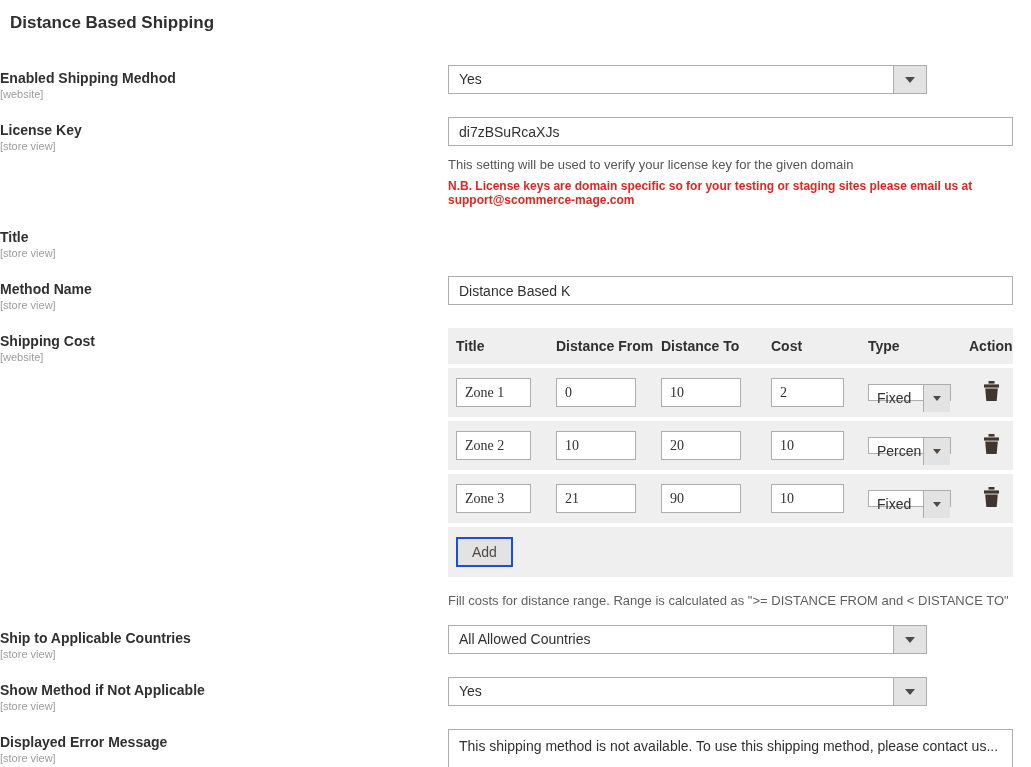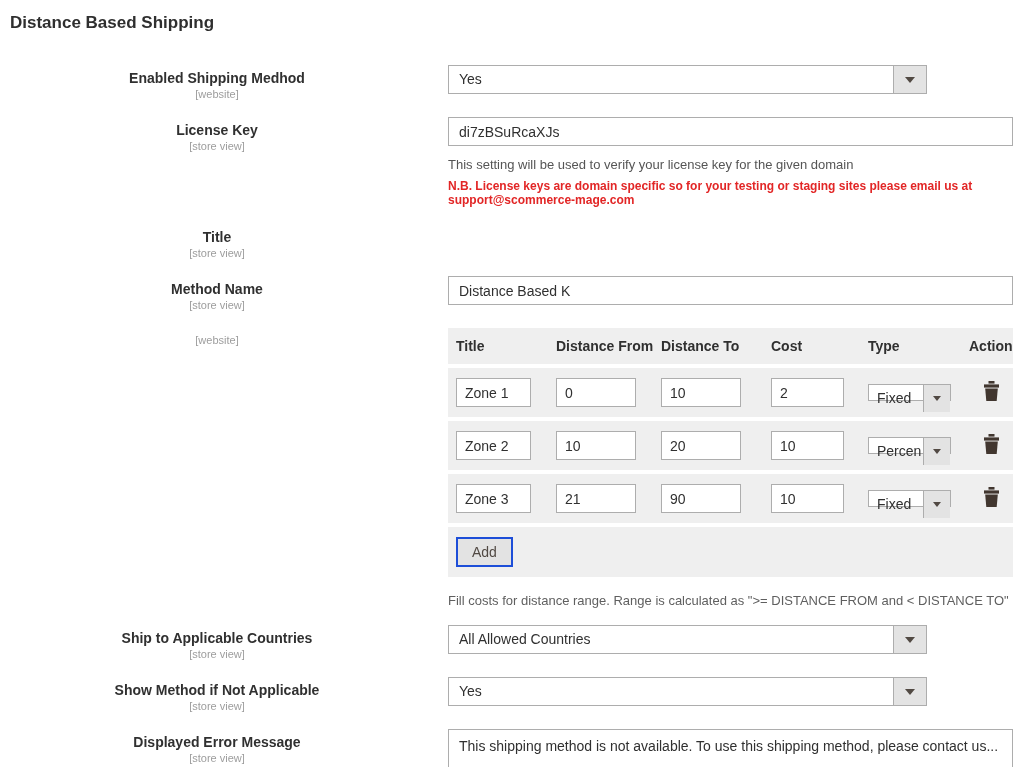--- a/index.html
+++ b/index.html
@@ -12,21 +12,21 @@
     color: #2f2f2f;
     padding: 13px 0 0 10px;
   }
 
   .settings-form { margin-top: 32px; }
 
   .form-row { display: flex; margin-bottom: 17px; }
 
   .label-col {
     width: 434px;
-    text-align: center;
+    text-align: left;
     flex-shrink: 0;
     padding-top: 5px;
   }
   .field-label {
     font-size: 14px;
     font-weight: bold;
     color: #303030;
     line-height: 17px;
   }
   .field-scope {
@@ -101,21 +101,21 @@
   .cost-block {
     background: #efefef;
     padding: 10px 0 10px 8px;
     margin-bottom: 4px;
   }
   .cost-header-cell { font-size: 14px; font-weight: bold; color: #303030; }
   .cost-input {
     height: 29px;
     border: 1px solid #adadad;
     background: #fff;
-    font-family: Liberation Sans, sans-serif;
+    font-family: Liberation Serif, serif;
     font-size: 14px;
     color: #303030;
     padding: 0 8px;
     outline: none;
   }
   .w-title { width: 75px; }
   .w-from  { width: 80px; }
   .w-to    { width: 80px; }
   .w-cost  { width: 73px; }
   .type-select { width: 83px; height: 17px; }
@@ -200,20 +200,21 @@
       <div class="field-label">Method Name</div>
       <div class="field-scope">[store view]</div>
     </div>
     <div class="field-col">
       <input type="text" class="text-input" value="Distance Based K" style="">
     </div>
   </div>
 
   <div class="form-row">
     <div class="label-col">
+      <div class="field-label">Shipping Cost</div>
       <div class="field-scope">[website]</div>
     </div>
     <div class="field-col">
       <div class="cost-table">
 
         <div class="cost-block cost-grid">
           <div class="cost-header-cell">Title</div>
           <div class="cost-header-cell">Distance From</div>
           <div class="cost-header-cell">Distance To</div>
           <div class="cost-header-cell">Cost</div>

